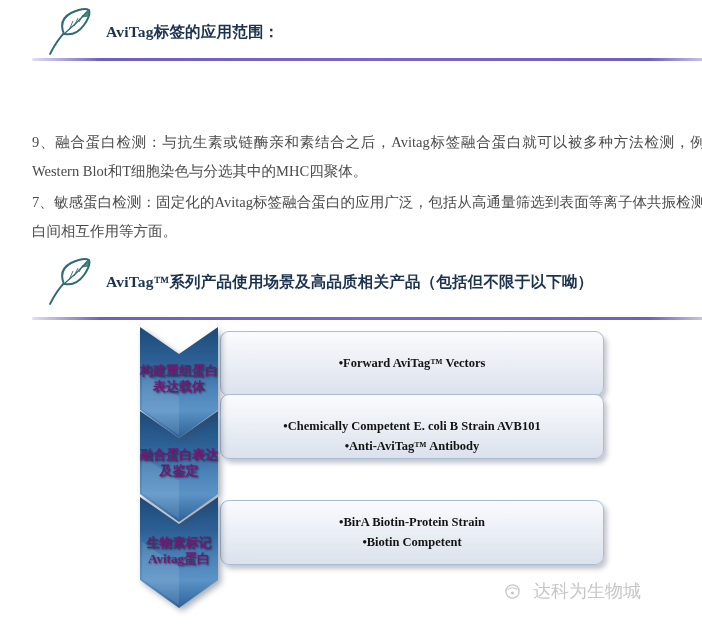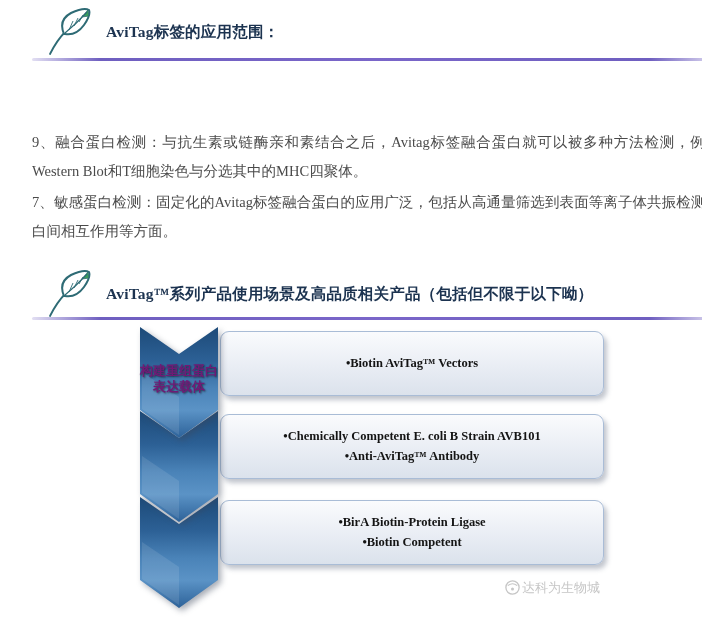--- a/index.html
+++ b/index.html
@@ -30,21 +30,21 @@
   }
   .pbox{
     position:absolute;left:196px;width:384px;height:65px;box-sizing:border-box;
     border:1px solid #a9bcd6;border-radius:9px;padding:3px 12px;
     background:linear-gradient(180deg,#fafbfd 0%,#e9edf4 55%,#dbe2ec 100%);
     box-shadow:3px 4px 5px rgba(100,110,130,.4);
     display:flex;flex-direction:column;align-items:center;justify-content:center;gap:3px;
   }
   .pbox-item{font-size:12.5px;font-weight:bold;color:#141414;line-height:17px;text-align:center;}
   
-  .wm{position:absolute;top:579px;left:480px;display:flex;gap:1px;color:#c6c6c6;font-size:13px;}
+  .wm{position:absolute;top:579px;left:480px;display:flex;align-items:center;gap:12px;color:#c6c6c6;font-size:18px;}
   .wm svg{display:block;}
 </style>
 </head>
 <body>
 
 <div class="page">
 
   <svg width="0" height="0" style="position:absolute" aria-hidden="true">
     <defs>
       <linearGradient id="chevGrad" x1="0" y1="0" x2="0" y2="1">
@@ -67,21 +67,21 @@
         <path d="M25 24 L29 15 M30 20 L34 12 M35 16 L39 9" fill="none" stroke="#2e6b75" stroke-width="0.9"></path>
       </svg>
     </span>
     <span class="hdr-title">AviTag标签的应用范围：</span>
   </div>
   <div class="divider" style="top:58px;"></div>
 
   <p class="para" style="top:128px;margin:0;">9、融合蛋白检测：与抗生素或链酶亲和素结合之后，Avitag标签融合蛋白就可以被多种方法检测，例如Western Blot和T细胞染色与分选其中的MHC四聚体。</p>
   <p class="para" style="top:188px;margin:0;">7、敏感蛋白检测：固定化的Avitag标签融合蛋白的应用广泛，包括从高通量筛选到表面等离子体共振检测蛋白间相互作用等方面。</p>
 
-  <div class="hdr" style="top:268px;align-items:center;">
+  <div class="hdr" style="top:256px;align-items:center;">
     <span class="hdr-icon">
       <svg viewBox="0 0 52 52" width="52" height="52">
         <path d="M6 48 Q13 34 22 25" fill="none" stroke="#2e6b75" stroke-width="1.8" stroke-linecap="round"></path>
         <path d="M20 28 Q14 14 27 7 Q40 1 45 4 Q47 9 40 19 Q32 30 21 28 Z" fill="#ffffff" stroke="#2e6b75" stroke-width="2"></path>
         <path d="M44 4 L38 11 L45 10 Z" fill="#3aa05a" stroke="#2e6b75" stroke-width="0.8"></path>
         <path d="M21 27 Q32 18 43 6" fill="none" stroke="#2e6b75" stroke-width="1.2"></path>
         <path d="M25 24 L29 15 M30 20 L34 12 M35 16 L39 9" fill="none" stroke="#2e6b75" stroke-width="0.9"></path>
       </svg>
     </span>
     <span class="hdr-title">AviTag™系列产品使用场景及高品质相关产品（包括但不限于以下呦）</span>
@@ -92,42 +92,50 @@
     <svg viewBox="0 0 78 112" width="78" height="112">
       <polygon points="0,0 39,27 78,0 78,83 39,111 0,83" fill="url(#chevGrad)"></polygon>
       <polygon points="2,45 39,70 39,108 2,82" fill="rgba(255,255,255,0.10)"></polygon>
     </svg>
   </div>
   <div class="chev-label" style="top:363px;">
     <div>构建重组蛋白</div>
     <div>表达载体</div>
   </div>
   <div class="pbox" style="top:331px;">
-    <div class="pbox-item">•Biotin AviTag™ Vectors</div>
+    <div class="pbox-item">•Forward AviTag™ Vectors</div>
   </div>
 
   <div class="chev" style="top:411px;z-index:2;">
     <svg viewBox="0 0 78 112" width="78" height="112">
       <polygon points="0,0 39,27 78,0 78,83 39,111 0,83" fill="url(#chevGrad)"></polygon>
       <polygon points="2,45 39,70 39,108 2,82" fill="rgba(255,255,255,0.10)"></polygon>
     </svg>
   </div>
-  <div class="pbox" style="top:414px;">
+  <div class="chev-label" style="top:447px;">
+    <div>融合蛋白表达</div>
+    <div>及鉴定</div>
+  </div>
+  <div class="pbox" style="top:394px;justify-content:flex-end;">
     <div class="pbox-item">•Chemically Competent E. coli B Strain AVB101</div>
     <div class="pbox-item">•Anti-AviTag™ Antibody</div>
   </div>
 
   <div class="chev" style="top:497px;z-index:1;">
     <svg viewBox="0 0 78 112" width="78" height="112">
       <polygon points="0,0 39,27 78,0 78,83 39,111 0,83" fill="url(#chevGrad)"></polygon>
       <polygon points="2,45 39,70 39,108 2,82" fill="rgba(255,255,255,0.10)"></polygon>
     </svg>
   </div>
+  <div class="chev-label" style="top:535px;">
+    <div>生物素标记</div>
+    <div>Avitag蛋白</div>
+  </div>
   <div class="pbox" style="top:500px;">
-    <div class="pbox-item">•BirA Biotin-Protein Ligase</div>
+    <div class="pbox-item">•BirA Biotin-Protein Strain</div>
     <div class="pbox-item">•Biotin Competent</div>
   </div>
 
   <div class="wm">
     <span>
       <svg viewBox="0 0 18 18" width="17" height="17">
         <circle cx="9" cy="9" r="7" fill="none" stroke="#c6c6c6" stroke-width="1.4"></circle>
         <path d="M4 7 Q9 3 14 7" fill="none" stroke="#c6c6c6" stroke-width="1.2"></path>
         <circle cx="9" cy="10.5" r="1.6" fill="#c6c6c6"></circle>
       </svg>

